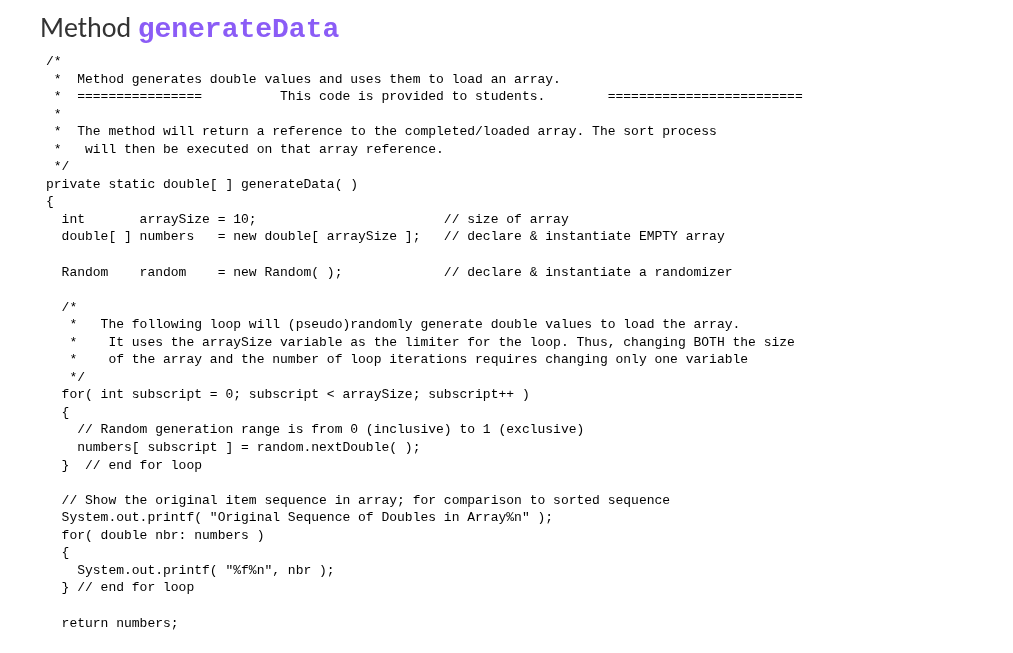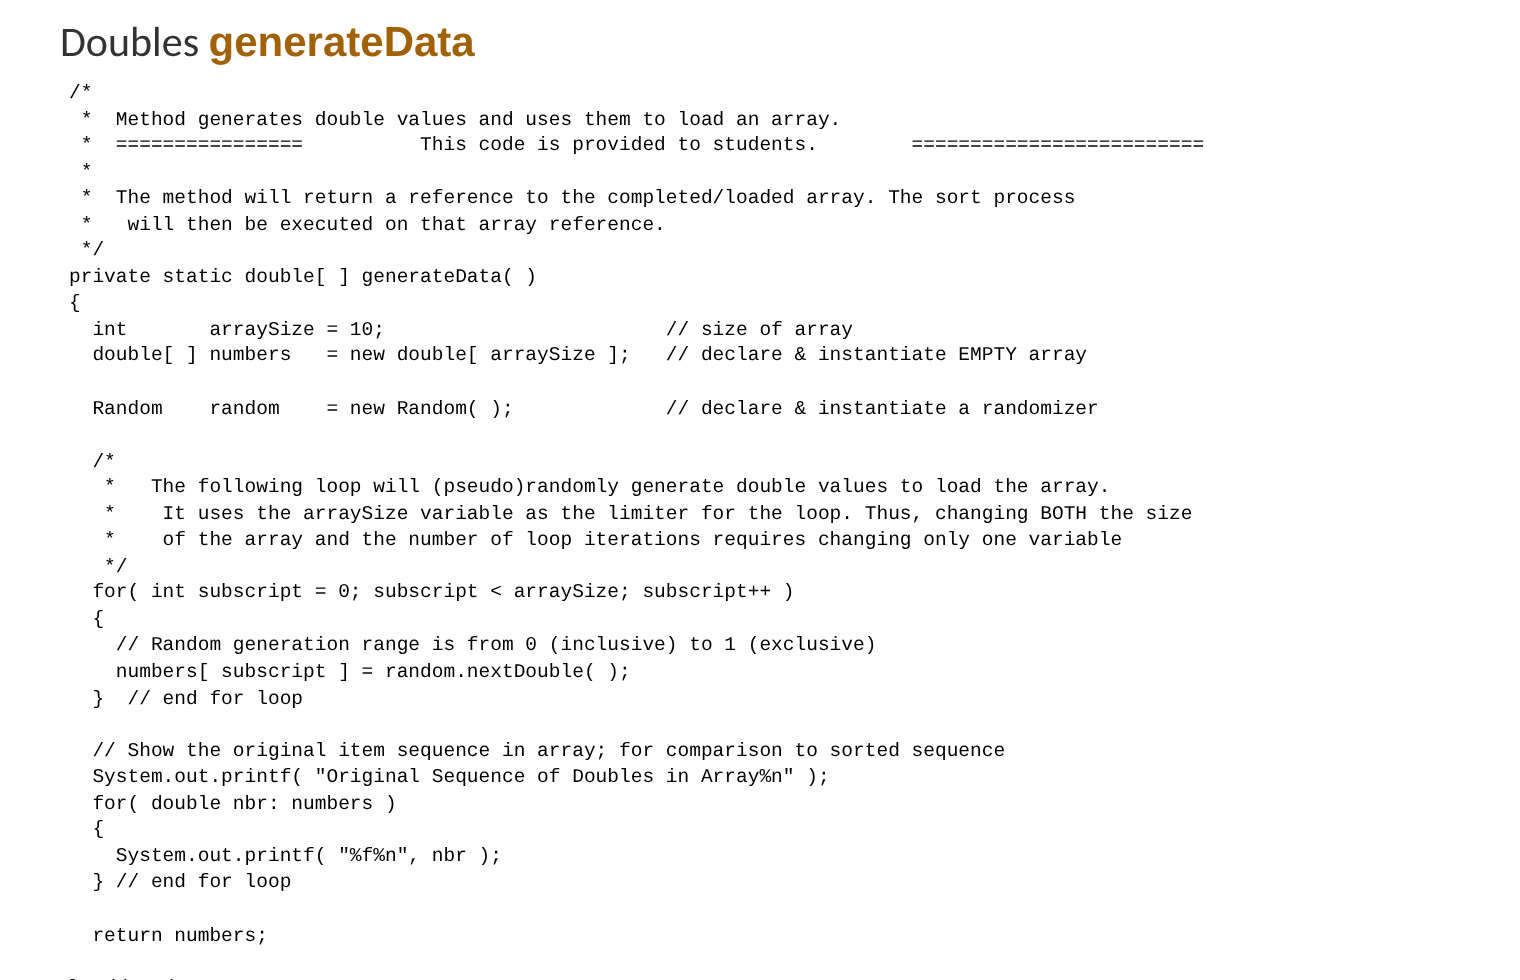--- a/index.html
+++ b/index.html
@@ -9,38 +9,38 @@
       padding: 10px 20px 20px 40px;
       color: #000000;
     }
     .page-title {
       font-size: 28px;
       margin: 0 0 8px 0;
       font-weight: normal;
       color: #333333;
     }
     .page-title .bold {
-      font-family: Liberation Sans, sans-serif;
+      font-family: Liberation Mono, monospace;
       font-weight: bold;
-      color: #a16207;
+      color: #8b5cf6;
     }
     .code-block {
       font-family: Consolas, 'Courier New', monospace;
       font-size: 13px;
       line-height: 1.35;
       white-space: pre;
       color: #000000;
       padding-left: 6px;
     }
   </style>
 </head>
 <body>
 
 <h1 class="page-title">
-  <span>Doubles </span><span class="bold">generateData</span>
+  <span>Method </span><span class="bold">generateData</span>
 </h1>
 
 <div class="code-block">/*
  *  Method generates double values and uses them to load an array.
  *  ================          This code is provided to students.        =========================
  *
  *  The method will return a reference to the completed/loaded array. The sort process
  *   will then be executed on that array reference.
  */
 private static double[ ] generateData( )

